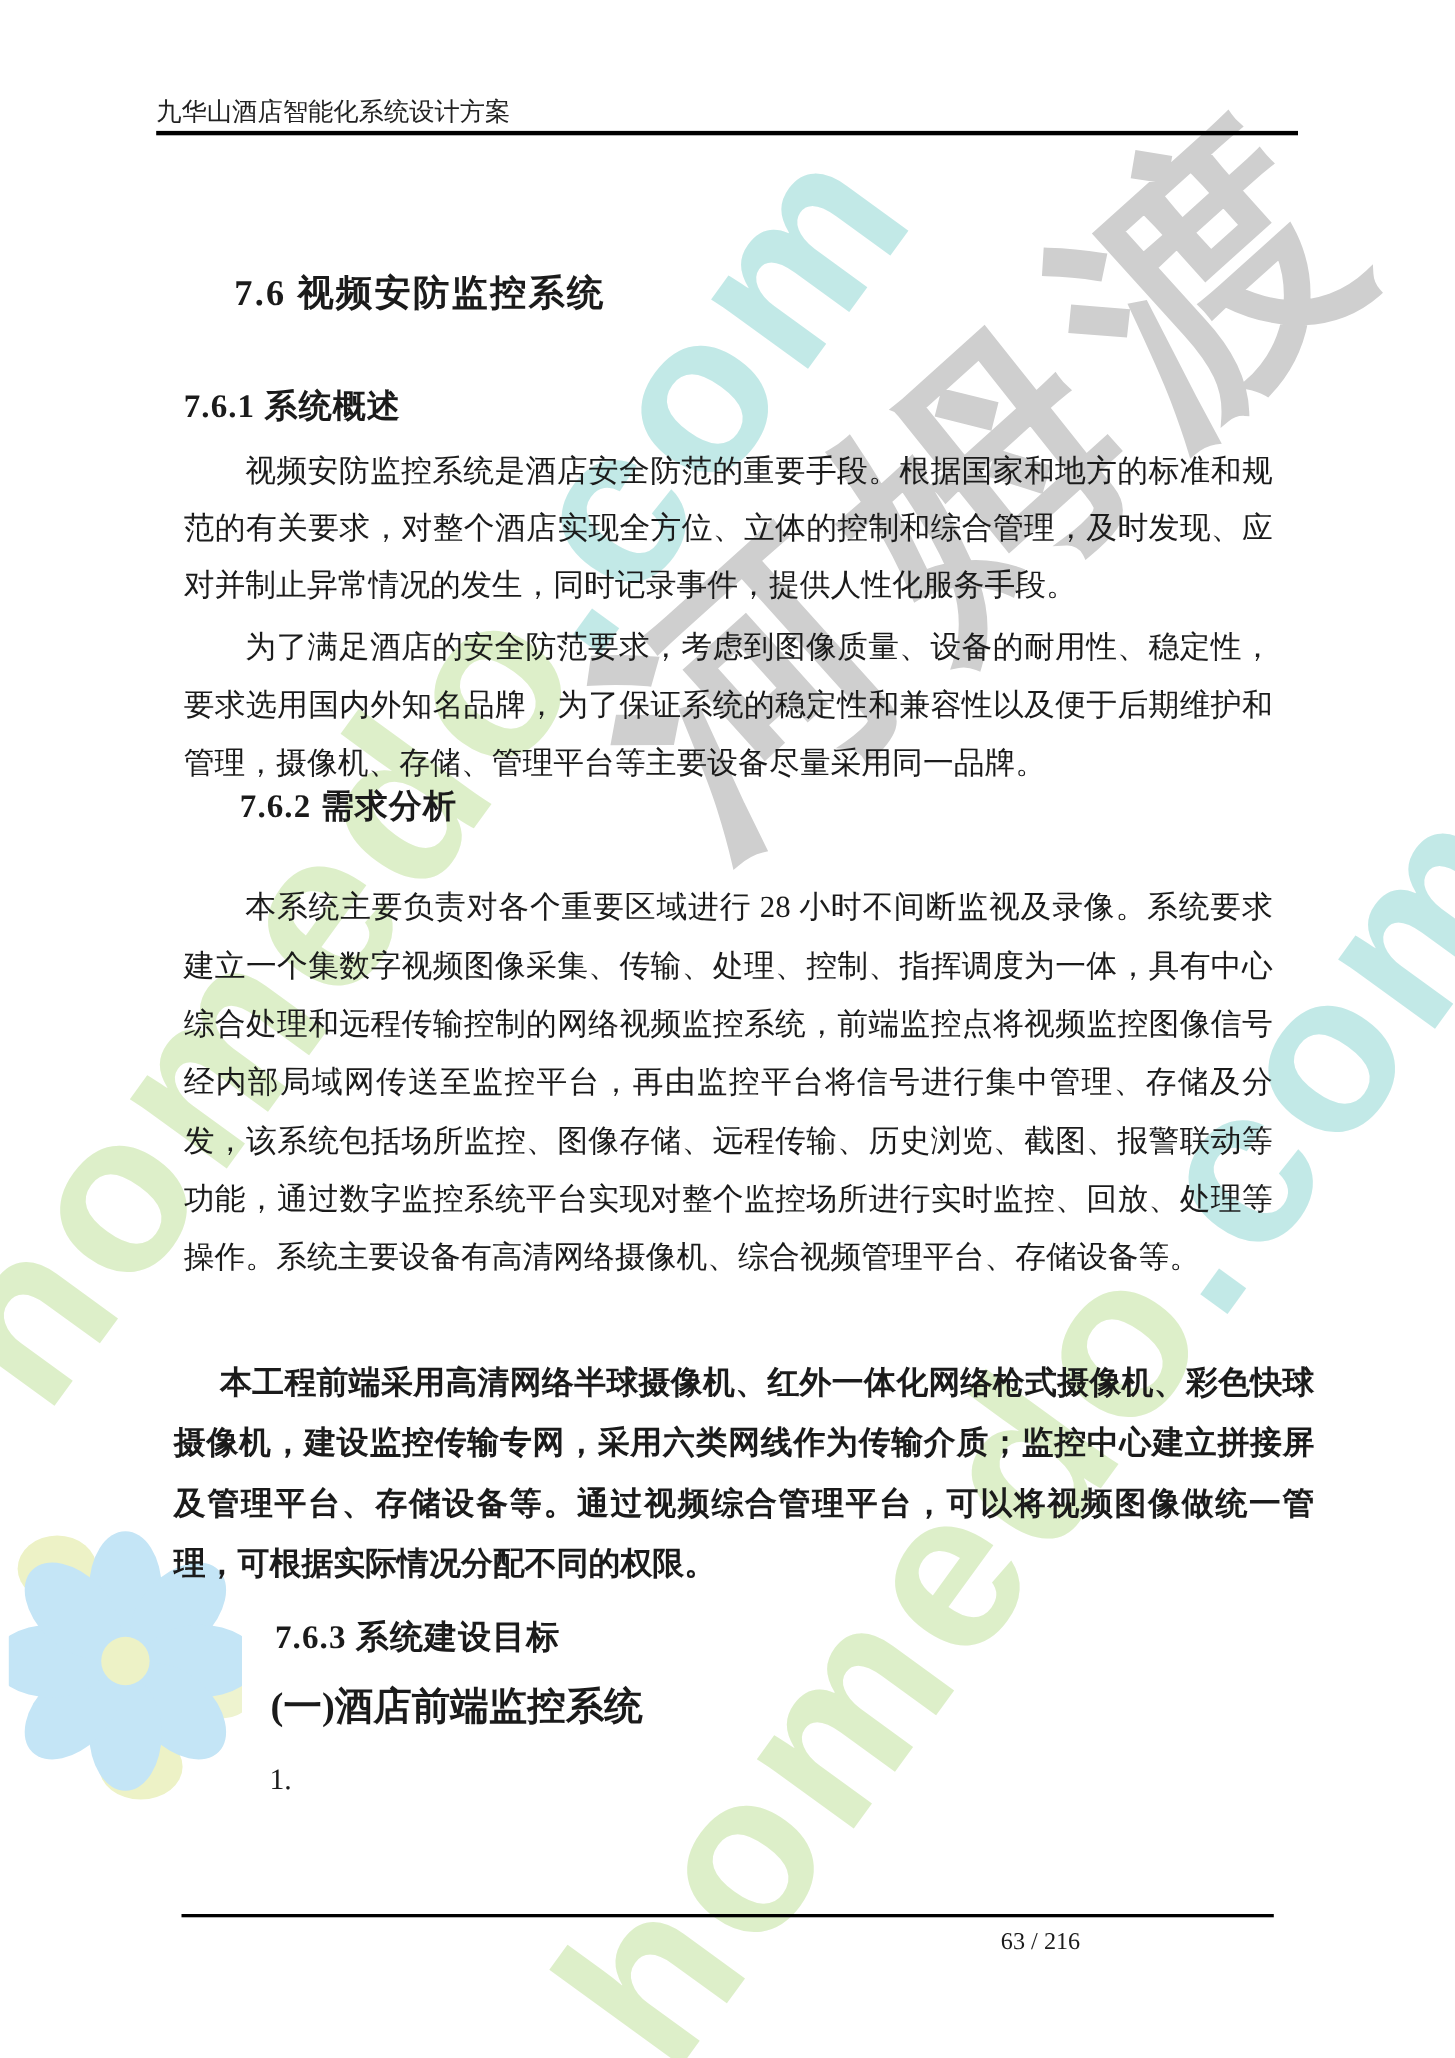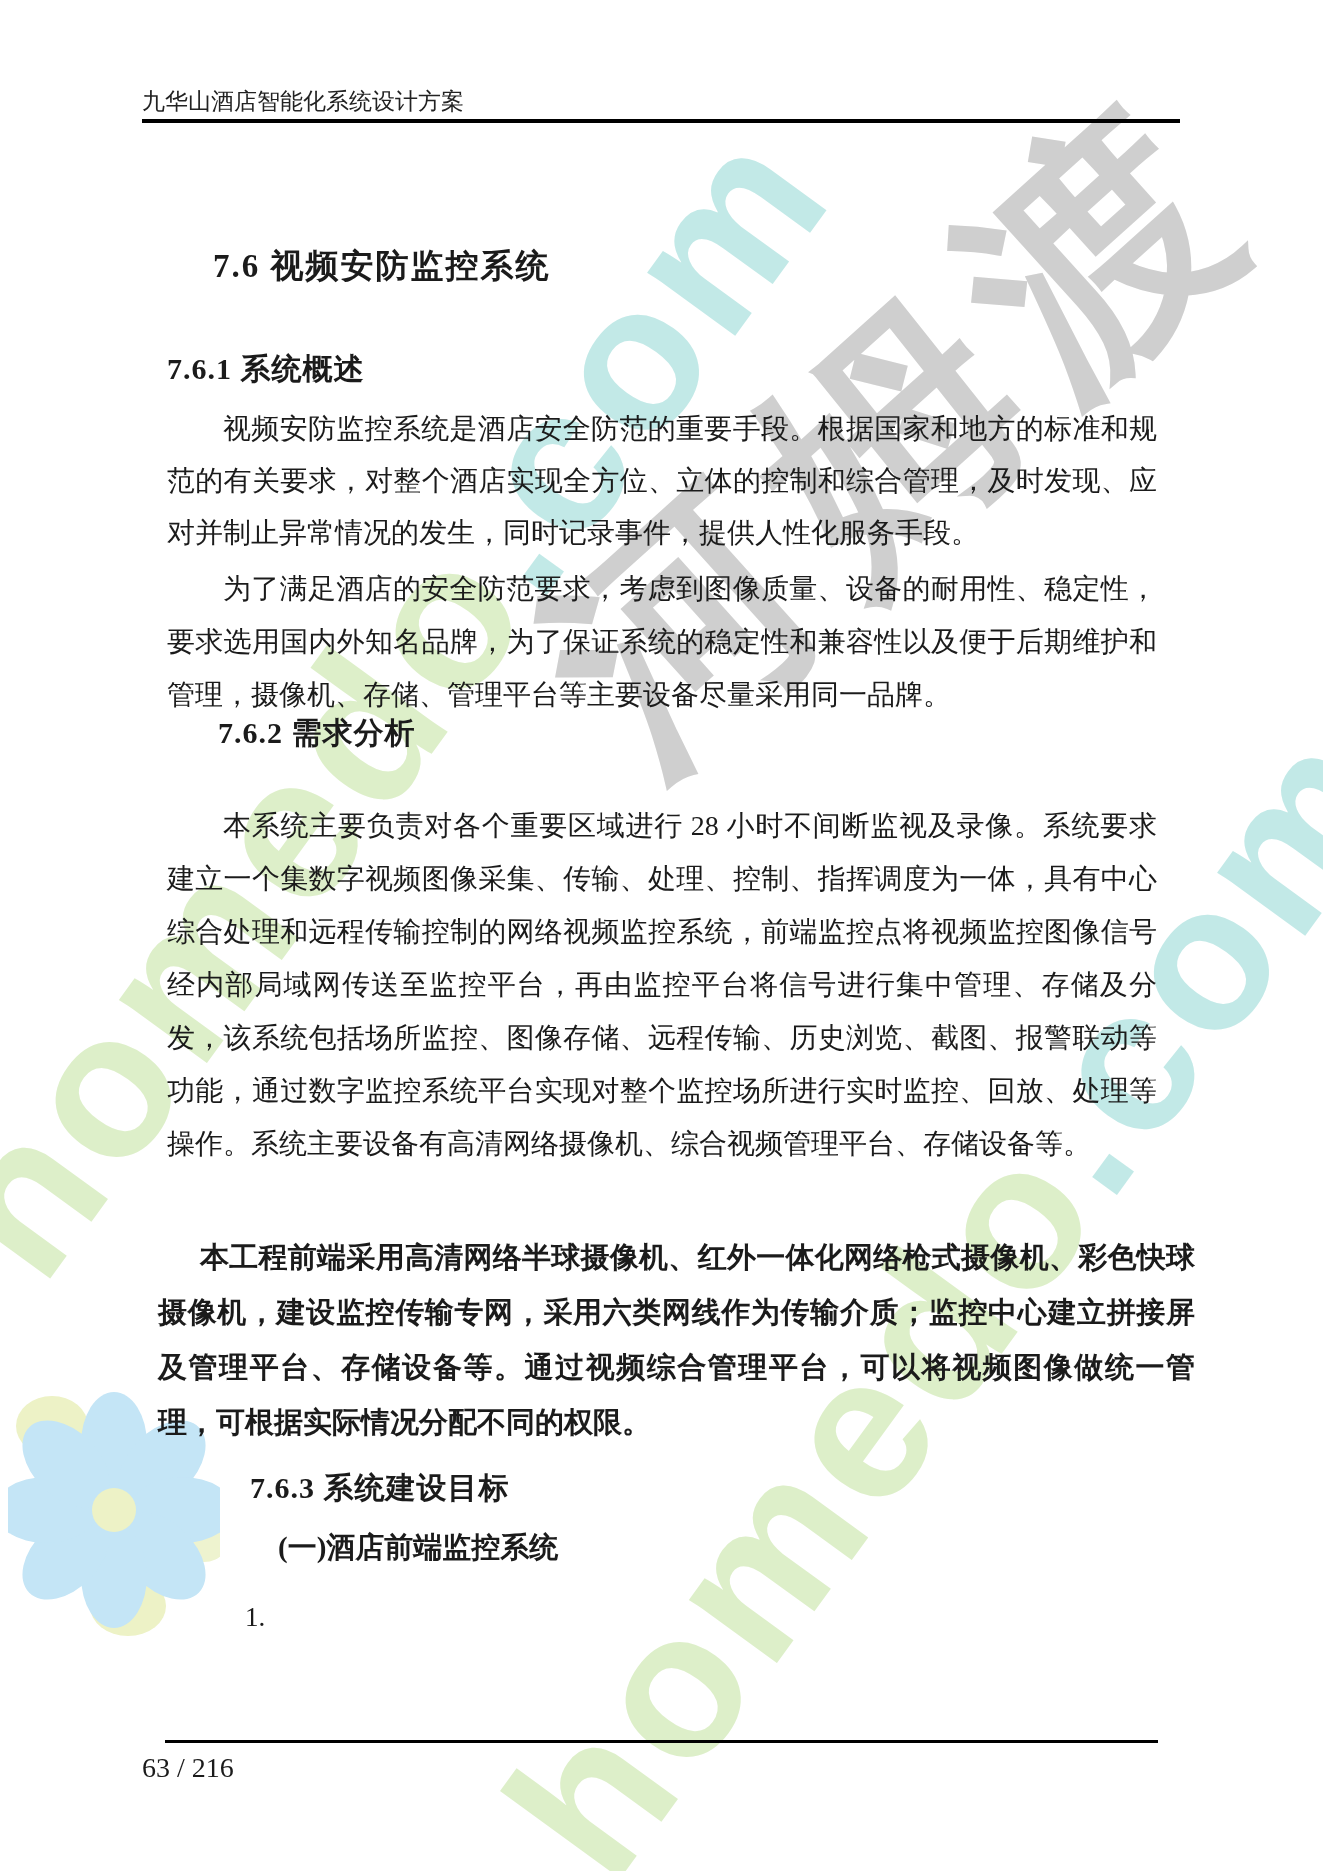--- a/index.html
+++ b/index.html
@@ -67,38 +67,38 @@
   .p-s1a{top:403px;}
   .p-s1b{top:562px;line-height:53px;}
   .p-s2a{top:799px;line-height:53px;}
   .p-s2b{
     top:1230px;left:158px;width:1037px;
     line-height:55px;text-indent:42px;
     font-weight:bold;font-size:29px;
   }
   .h-sub{
     position:absolute;top:1528px;left:246px;
-    font-size:29px;font-weight:bold;margin-left:32px;
+    font-size:35px;font-weight:bold;
   }
   .li-marker{
     position:absolute;top:1590px;left:245px;
     font-size:27px;line-height:55px;
   }
   .li-text{
     position:absolute;top:1588px;left:310px;width:850px;
     font-size:28px;line-height:55px;
     text-align:justify;text-indent:-25px;
   }
   .footer-rule{
     position:absolute;top:1740px;left:165px;width:993px;height:3px;
     background:#000;
   }
   .footer-page{
     position:absolute;top:1752px;left:142px;width:840px;
-    text-align:left;font-size:28px;color:#1b1b1b;
+    text-align:right;font-size:22px;color:#1b1b1b;
   }
 </style>
 </head>
 <body>
 
 <div class="page">
 
   <div class="wm wm-a"><span class="wm-green">homedo</span><span class="wm-cyan">.com</span></div>
 
   <div class="wm wm-b"><span class="wm-green">homedo</span><span class="wm-cyan">.com</span></div>

